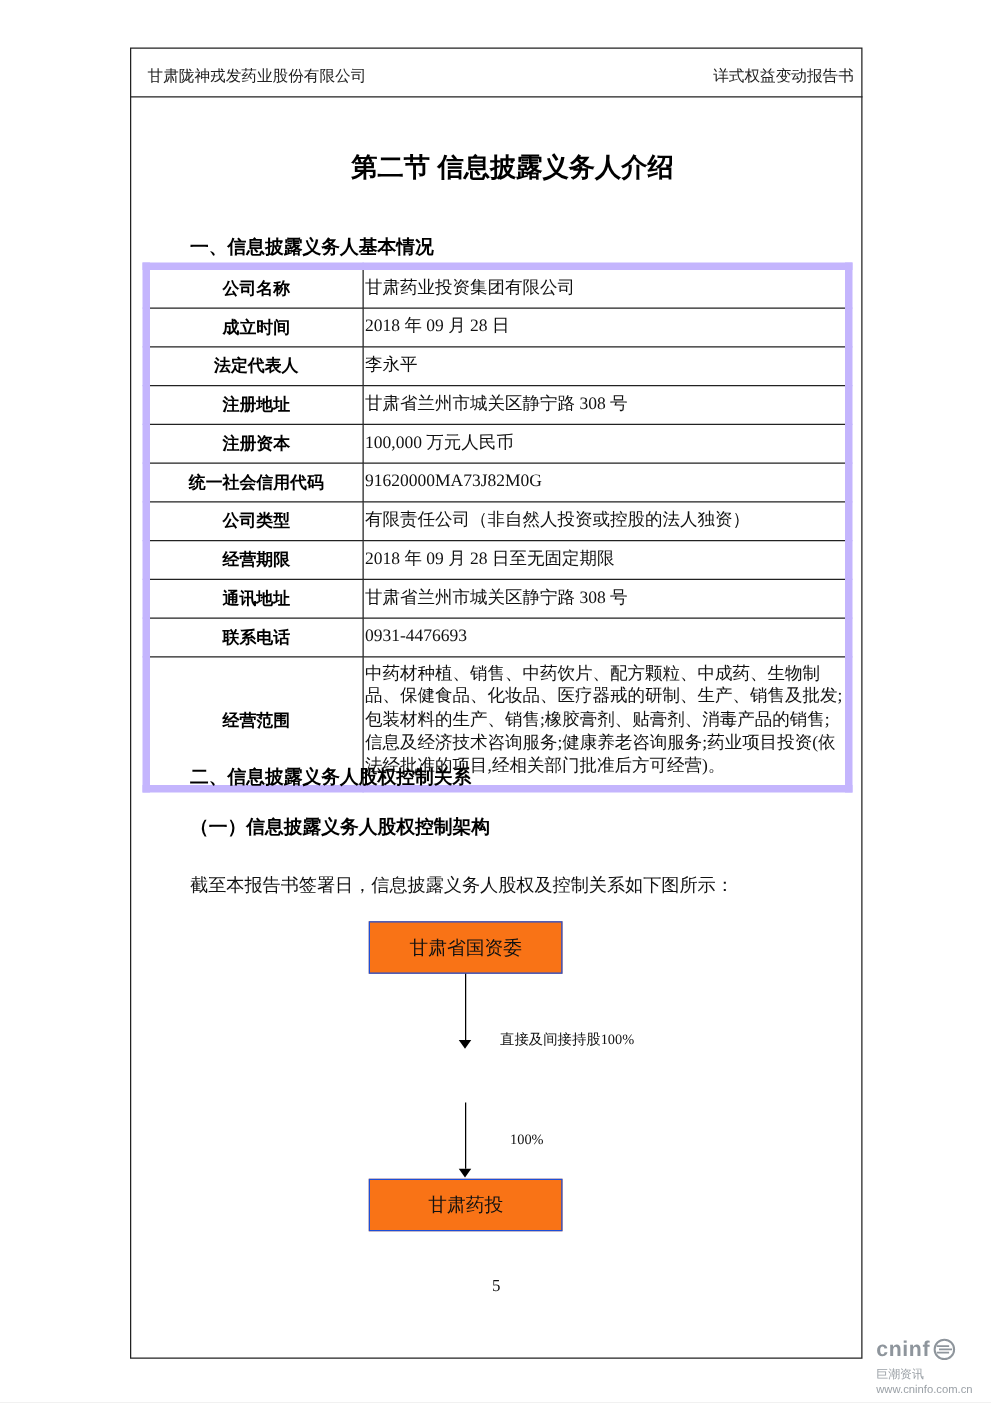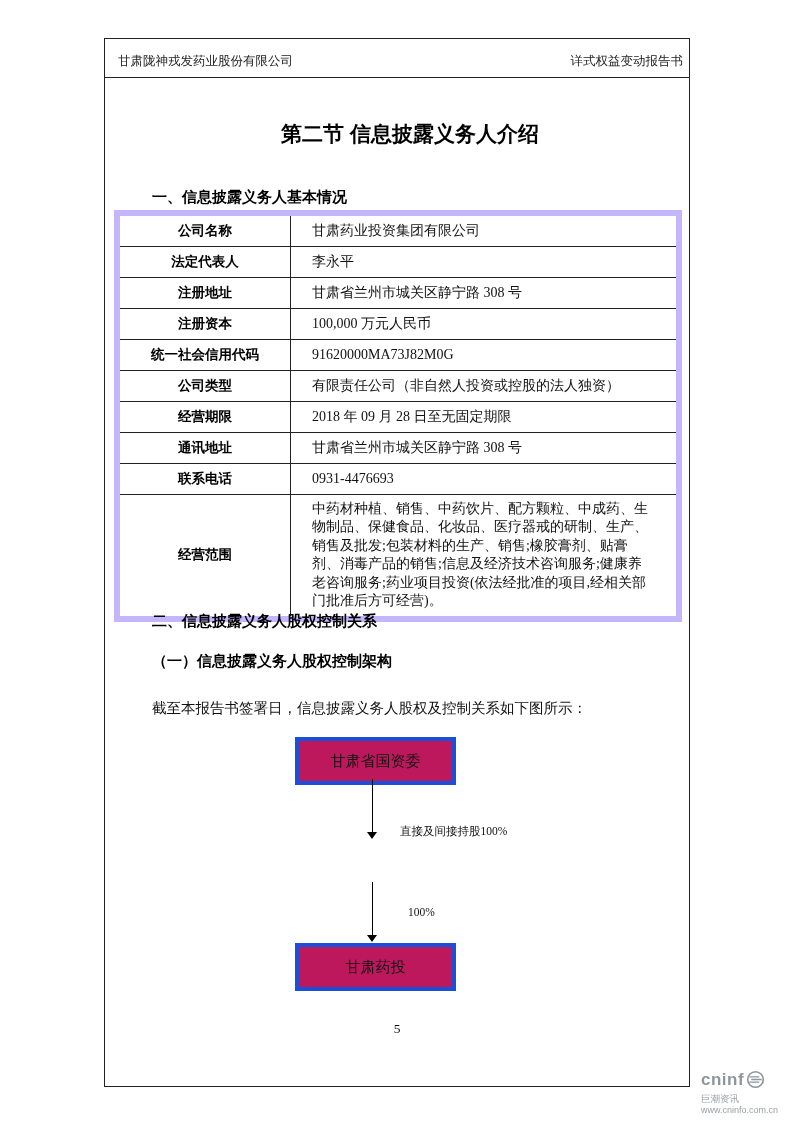--- a/index.html
+++ b/index.html
@@ -15,22 +15,22 @@
         font-size:15px;color:#000;}
   .h2.s1{top:188px;}
   .h2.s2{top:612px;}
   .h2.s2sub{top:652px;}
   .para{position:absolute;left:152px;top:699px;font-size:14.5px;color:#111;}
   table.info{position:absolute;left:114px;top:210px;width:568px;border-collapse:collapse;
         table-layout:fixed;border:6px solid #c4b5fd;}
   table.info td{border:1px solid #222;vertical-align:middle;}
   td.lbl{width:162px;text-align:center;font-family:"Liberation Sans",sans-serif;
         font-weight:700;font-size:13.5px;padding:6px 4px;color:#000;}
-  td.val{font-size:14px;padding:5px 21px;line-height:1.32;color:#111;text-align:left;}
-  .org-box{position:absolute;width:153px;height:40px;border:4px solid #1d4ed8;background:#be185d;
+  td.val{font-size:14px;padding:5px 1px;line-height:1.32;color:#111;text-align:left;}
+  .org-box{position:absolute;width:153px;height:40px;border:1px solid #1d4ed8;background:#f97316;
         display:flex;align-items:center;justify-content:center;font-size:15px;color:#111;}
   .box1{left:295px;top:737px;}
   .box2{left:295px;top:840px;}
   .box3{left:295px;top:943px;}
   .edge-line{position:absolute;left:372px;width:0;border-left:1px solid #000;}
   .line1{top:779px;height:53px;}
   .line2{top:882px;height:53px;}
   .arrow-head{position:absolute;left:367px;width:0;height:0;border-left:5px solid transparent;
         border-right:5px solid transparent;border-top:7px solid #000;}
   .head1{top:832px;}
@@ -60,20 +60,24 @@
 
   <div class="page-title">第二节 信息披露义务人介绍</div>
 
   <div class="h2 s1">一、信息披露义务人基本情况</div>
 
   <table class="info">
     <tbody>
       <tr>
         <td class="lbl">公司名称</td>
         <td class="val">甘肃药业投资集团有限公司</td>
+      </tr>
+      <tr>
+        <td class="lbl">成立时间</td>
+        <td class="val">2018 年 09 月 28 日</td>
       </tr>
       <tr>
         <td class="lbl">法定代表人</td>
         <td class="val">李永平</td>
       </tr>
       <tr>
         <td class="lbl">注册地址</td>
         <td class="val">甘肃省兰州市城关区静宁路 308 号</td>
       </tr>
       <tr>

